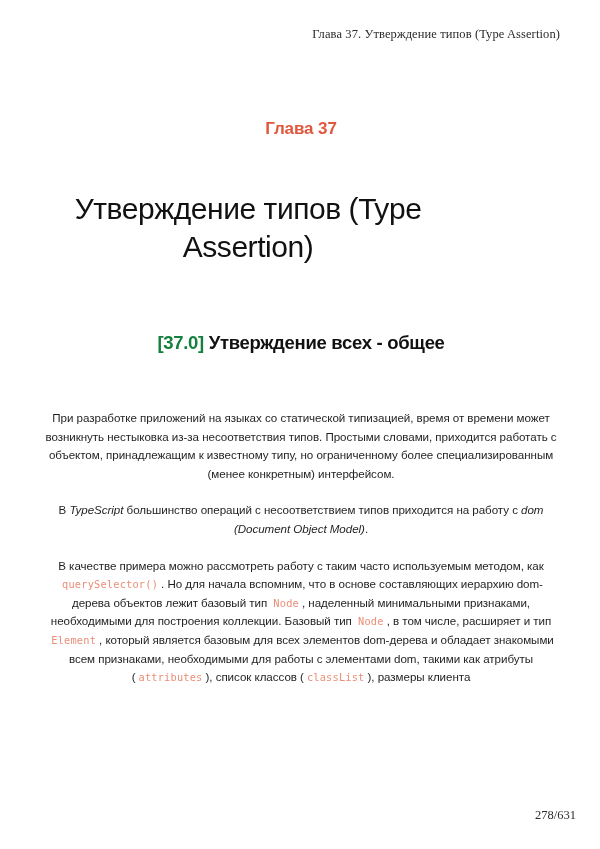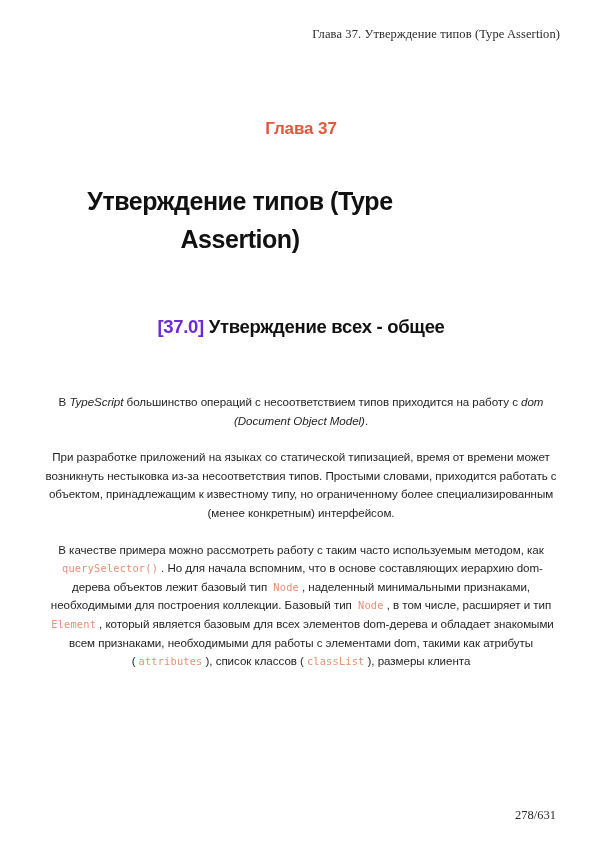--- a/index.html
+++ b/index.html
@@ -51,24 +51,24 @@
     margin: 0;
     padding-top: 118px;
     font-size: 17px;
     font-weight: 700;
     line-height: 22px;
     color: #e0573d;
     letter-spacing: -0.1px;
   }
 
   .chapter-title {
-    margin: 0;
+    margin: 8px;
     padding-top: 42px;
-    font-size: 25px;
-    font-weight: 700;
+    font-size: 30px;
+    font-weight: 400;
     line-height: 38px;
     color: #111111;
     letter-spacing: -0.45px;
     max-width: 400px;
   }
 
   .intro-paragraph {
     margin: 0;
     padding-top: 87px;
     font-size: 11.6px;
@@ -80,21 +80,21 @@
   .section-heading {
     margin: 0;
     padding-top: 56px;
     font-size: 18.5px;
     font-weight: 700;
     line-height: 26px;
     color: #111111;
     letter-spacing: -0.3px;
   }
   .section-heading .sec-num {
-    color: #6d28d9;
+    color: #15803d;
     font-weight: 700;
   }
 
   .body-block {
     padding-top: 53px;
   }
 
   .body-paragraph {
     margin: 0 0 18px 0;
     font-size: 11.6px;
@@ -115,21 +115,21 @@
     letter-spacing: 0.2px;
     padding: 0 3px;
     white-space: nowrap;
   }
 
   
   .page-number {
     position: absolute;
     bottom: 26px;
     left: 40px;
-    right: 44px;
+    right: 24px;
     text-align: right;
     font-family: "Liberation Serif", "DejaVu Serif", serif;
     font-size: 12.5px;
     line-height: 16px;
     color: #2b2b2b;
   }
 </style>
 </head>
 <body>
 
@@ -144,25 +144,25 @@
     <h1 class="chapter-title">Утверждение типов (Type Assertion)</h1>
 
 
     <h2 class="section-heading">
       <span class="sec-num">[37.0]</span>
       <span>Утверждение всех - общее</span>
     </h2>
 
     <div class="body-block">
 
+      <p class="body-paragraph">При разработке приложений на языках со статической типизацией, время от времени может возникнуть нестыковка из-за несоответствия типов. Простыми словами, приходится работать с объектом, принадлежащим к известному типу, но ограниченному более специализированным (менее конкретным) интерфейсом.</p>
+
       <p class="body-paragraph">
         <span>В </span><em class="term">TypeScript</em><span> большинство операций с несоответствием типов приходится на работу с </span><em class="term">dom</em><span> </span><em class="term">(Document Object Model)</em><span>.</span>
       </p>
-
-      <p class="body-paragraph">При разработке приложений на языках со статической типизацией, время от времени может возникнуть нестыковка из-за несоответствия типов. Простыми словами, приходится работать с объектом, принадлежащим к известному типу, но ограниченному более специализированным (менее конкретным) интерфейсом.</p>
 
       <p class="body-paragraph">
         <span>В качестве примера можно рассмотреть работу с таким часто используемым методом, как </span><code class="code-span">querySelector()</code><span>. Но для начала вспомним, что в основе составляющих иерархию dom-дерева объектов лежит базовый тип </span><code class="code-span">Node</code><span>, наделенный минимальными признаками, необходимыми для построения коллекции. Базовый тип </span><code class="code-span">Node</code><span>, в том числе, расширяет и тип </span><code class="code-span">Element</code><span>, который является базовым для всех элементов dom-дерева и обладает знакомыми всем признаками, необходимыми для работы с элементами dom, такими как атрибуты (</span><code class="code-span">attributes</code><span>), список классов (</span><code class="code-span">classList</code><span>), размеры клиента</span>
       </p>
 
     </div>
   </div>
 
   <div class="page-number">278/631</div>
 

